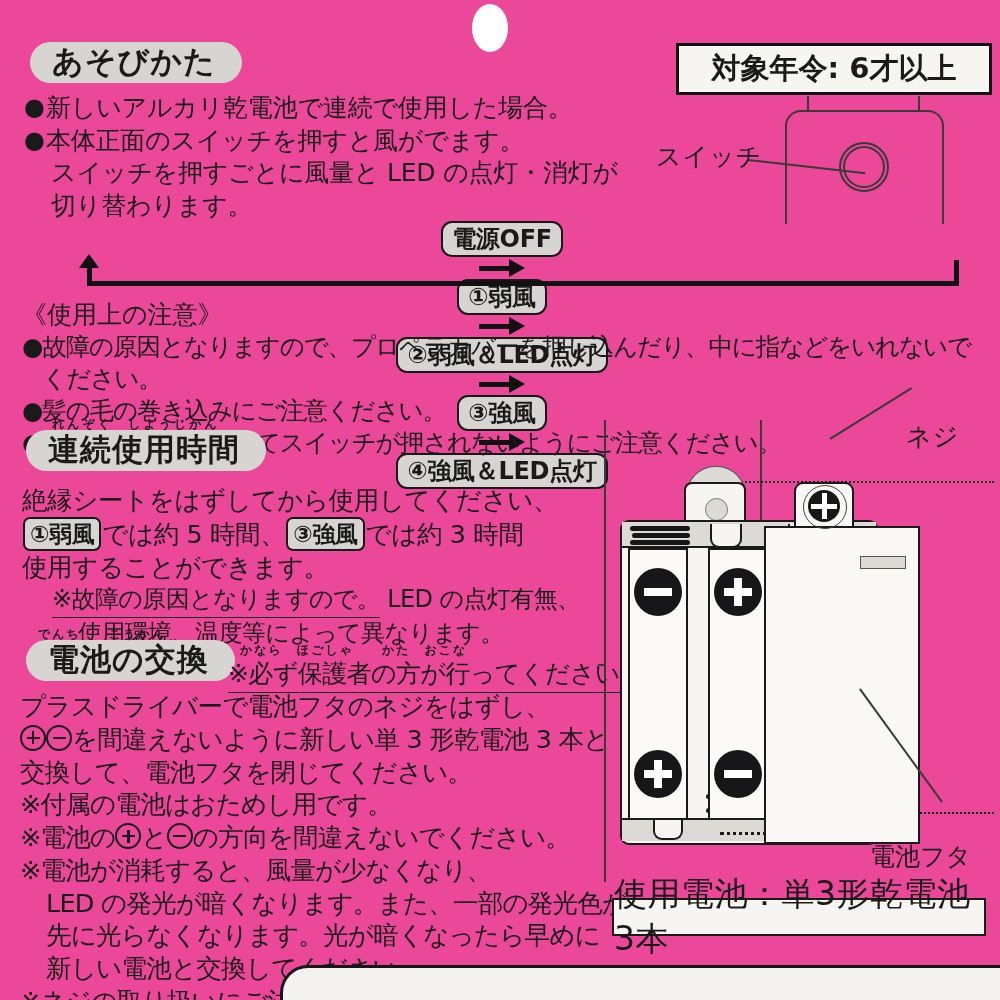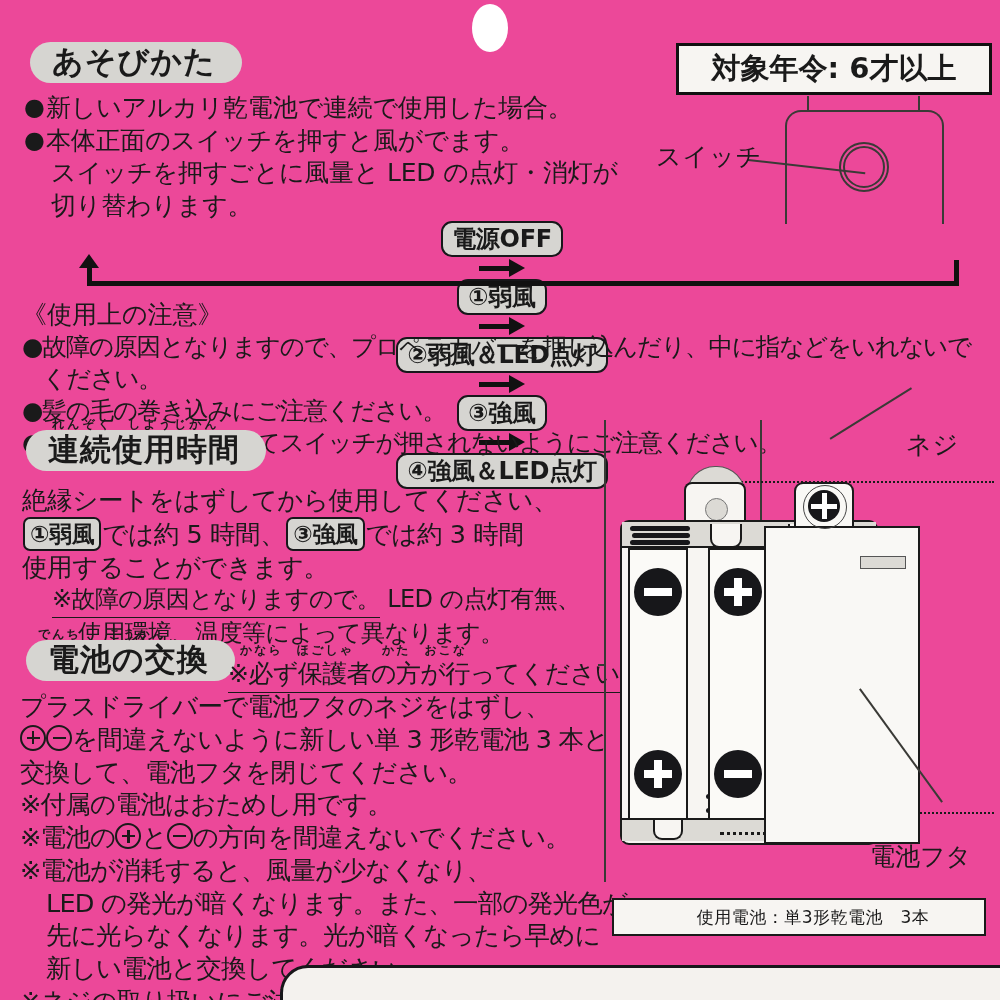--- a/index.html
+++ b/index.html
@@ -181,28 +181,28 @@
     position:absolute;left:210px;top:70px;width:32px;height:32px;border-radius:50%;
     background:#17171a;display:flex;align-items:center;justify-content:center;
   }
   .screw .sh{position:absolute;width:26px;height:5px;background:#fff;}
   .screw .sv{position:absolute;width:5px;height:26px;background:#fff;}
   .screwring{position:absolute;left:205px;top:65px;width:42px;height:42px;border-radius:50%;border:1.5px solid #444;}
   .lidnotch{position:absolute;left:262px;top:136px;width:44px;height:11px;background:#dcdad5;border:1px solid #555;}
   .dashed{position:absolute;border-top:2px dotted #1a1a1a;}
   .dotrow{position:absolute;border-top:3px dotted #1a1a1a;}
   #lidLabel{position:absolute;left:272px;top:420px;font-size:25px;letter-spacing:0px;white-space:nowrap;}
-  #screwLabel{position:absolute;left:308px;top:8px;font-size:25px;letter-spacing:1px;}
+  #screwLabel{position:absolute;left:308px;top:0;font-size:25px;letter-spacing:1px;}
 
   #battSpecBox{
     position:absolute;left:612px;top:898px;width:374px;height:38px;
     border:2.5px solid #1a1a1a;background:#f7f5f2;
     display:flex;align-items:center;justify-content:center;box-sizing:border-box;
   }
-  #battSpecBox .t{font-size:17px;letter-spacing:0.5px;margin-left:28px;}
+  #battSpecBox .t{font-size:33px;letter-spacing:0.5px;}
 
   
   #bottomCard{
     position:absolute;left:280px;top:965px;width:760px;height:80px;
     border:3px solid #17171a;border-radius:28px;background:#f4f2ee;
   }
 </style>
 </head>
 <body>
 

